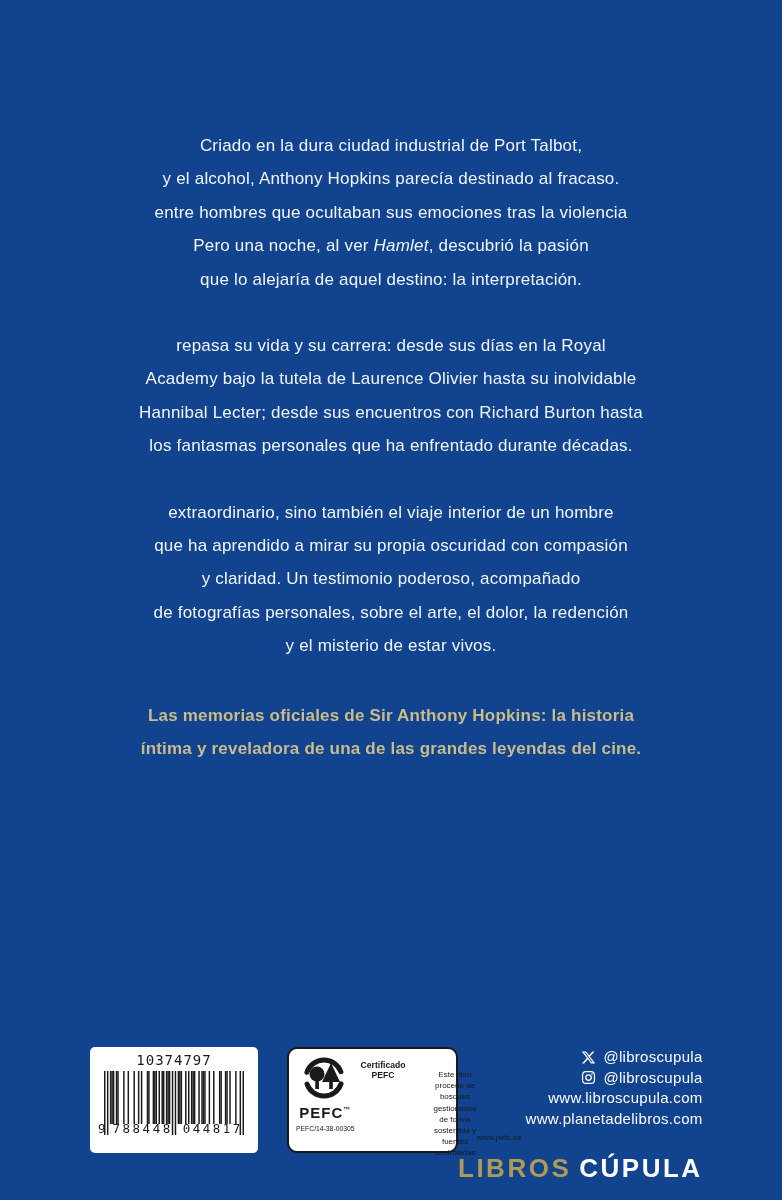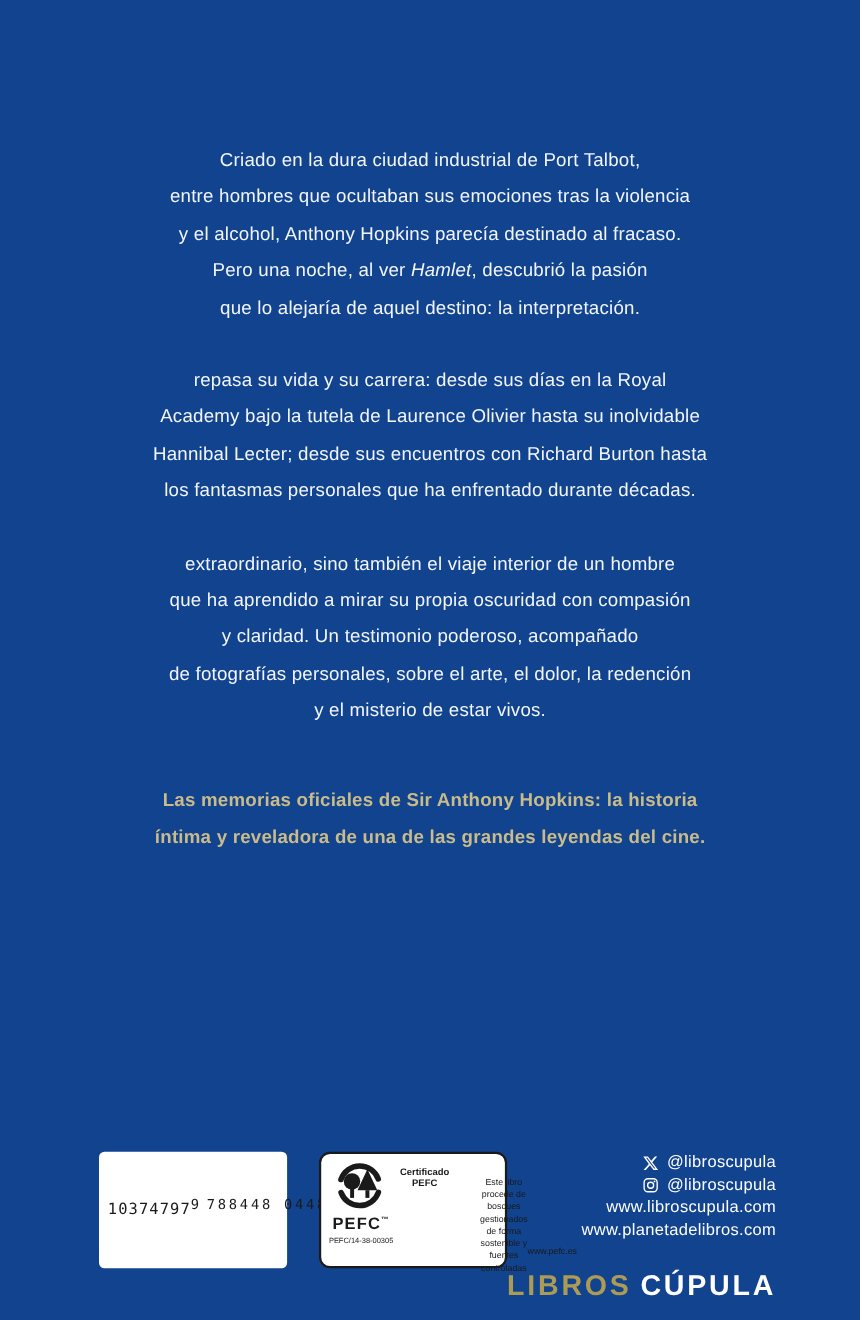--- a/index.html
+++ b/index.html
@@ -18,41 +18,41 @@
     transform:translateX(-50%);
     width:600px;
     text-align:center;
     color:#F2F6FC;
     font-size:17px;
     letter-spacing:0.2px;
   }
   .para { margin-bottom:33px; }
   .para .line { line-height:33.4px; white-space:nowrap; }
   .para.highlight {
-    margin-top:48px;
+    margin-top:36px;
     color:#C9BC8A;
     font-weight:bold;
   }
   
   .footer {
     position:absolute;
     left:0; right:0; bottom:47px; height:106px;
     display:flex;
     padding:0 95px 0 90px;
     align-items:stretch;
   }
   .card {
     background:#ffffff;
     height:106px;
   }
   .barcode-card {
     width:171px;
     border-radius:5px;
     padding:5px 8px 4px 8px;
-    display:flex; align-items:center;
+    display:flex; flex-direction:column; align-items:center;
   }
   .barcode-number {
     font-size:14px; color:#1a1a1a; letter-spacing:1px;
     font-family:"DejaVu Sans Mono", monospace;
     line-height:17px;
   }
   .barcode-bars { width:140px; height:64px; display:block; margin-top:2px; }
   .barcode-digits {
     width:152px;
     display:flex; justify-content:flex-start;
@@ -114,22 +114,22 @@
   }
   .publisher-logo .w1 { color:#AC9B55; margin-right:8px; }
   .publisher-logo .w2 { color:#FFFFFF; }
 </style>
 </head>
 <body>
 
 <div class="synopsis">
     <div class="para">
       <div class="line"><span>Criado en la dura ciudad industrial de Port Talbot,</span></div>
+      <div class="line"><span>y el alcohol, Anthony Hopkins parecía destinado al fracaso.</span></div>
       <div class="line"><span>entre hombres que ocultaban sus emociones tras la violencia</span></div>
-      <div class="line"><span>y el alcohol, Anthony Hopkins parecía destinado al fracaso.</span></div>
       <div class="line"><span>Pero una noche, al ver </span><i>Hamlet</i><span>, descubrió la pasión</span></div>
       <div class="line"><span>que lo alejaría de aquel destino: la interpretación.</span></div>
     </div>
     <div class="para">
       <div class="line"><span>repasa su vida y su carrera: desde sus días en la Royal</span></div>
       <div class="line"><span>Academy bajo la tutela de Laurence Olivier hasta su inolvidable</span></div>
       <div class="line"><span>Hannibal Lecter; desde sus encuentros con Richard Burton hasta</span></div>
       <div class="line"><span>los fantasmas personales que ha enfrentado durante décadas.</span></div>
     </div>
     <div class="para">

